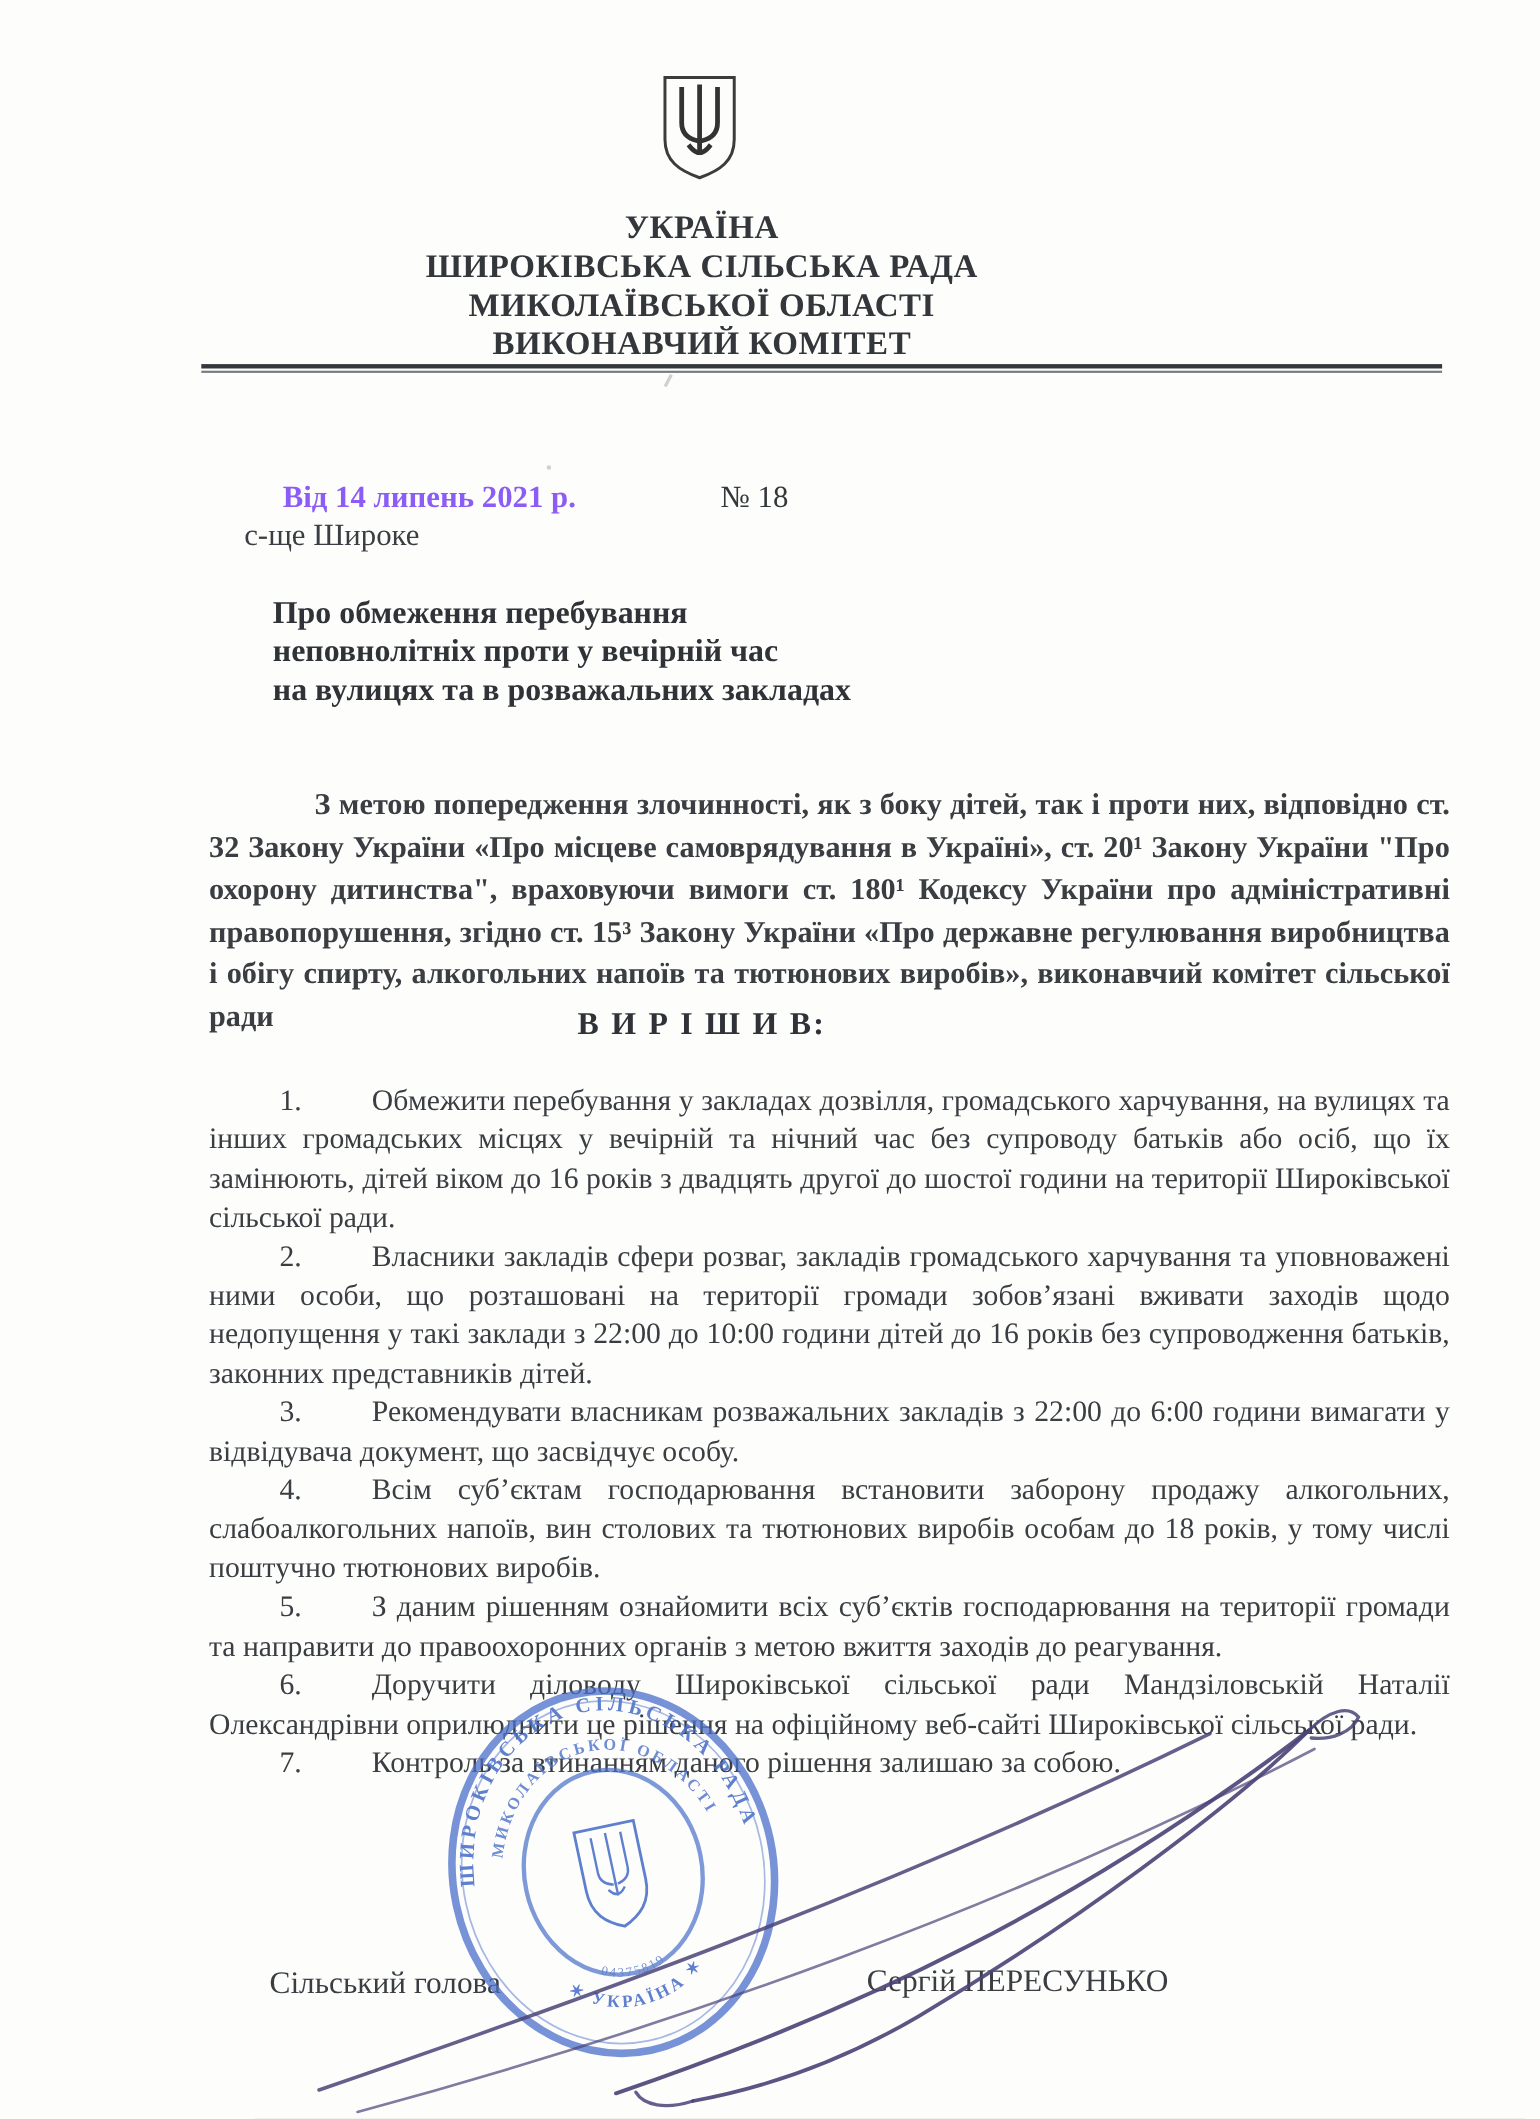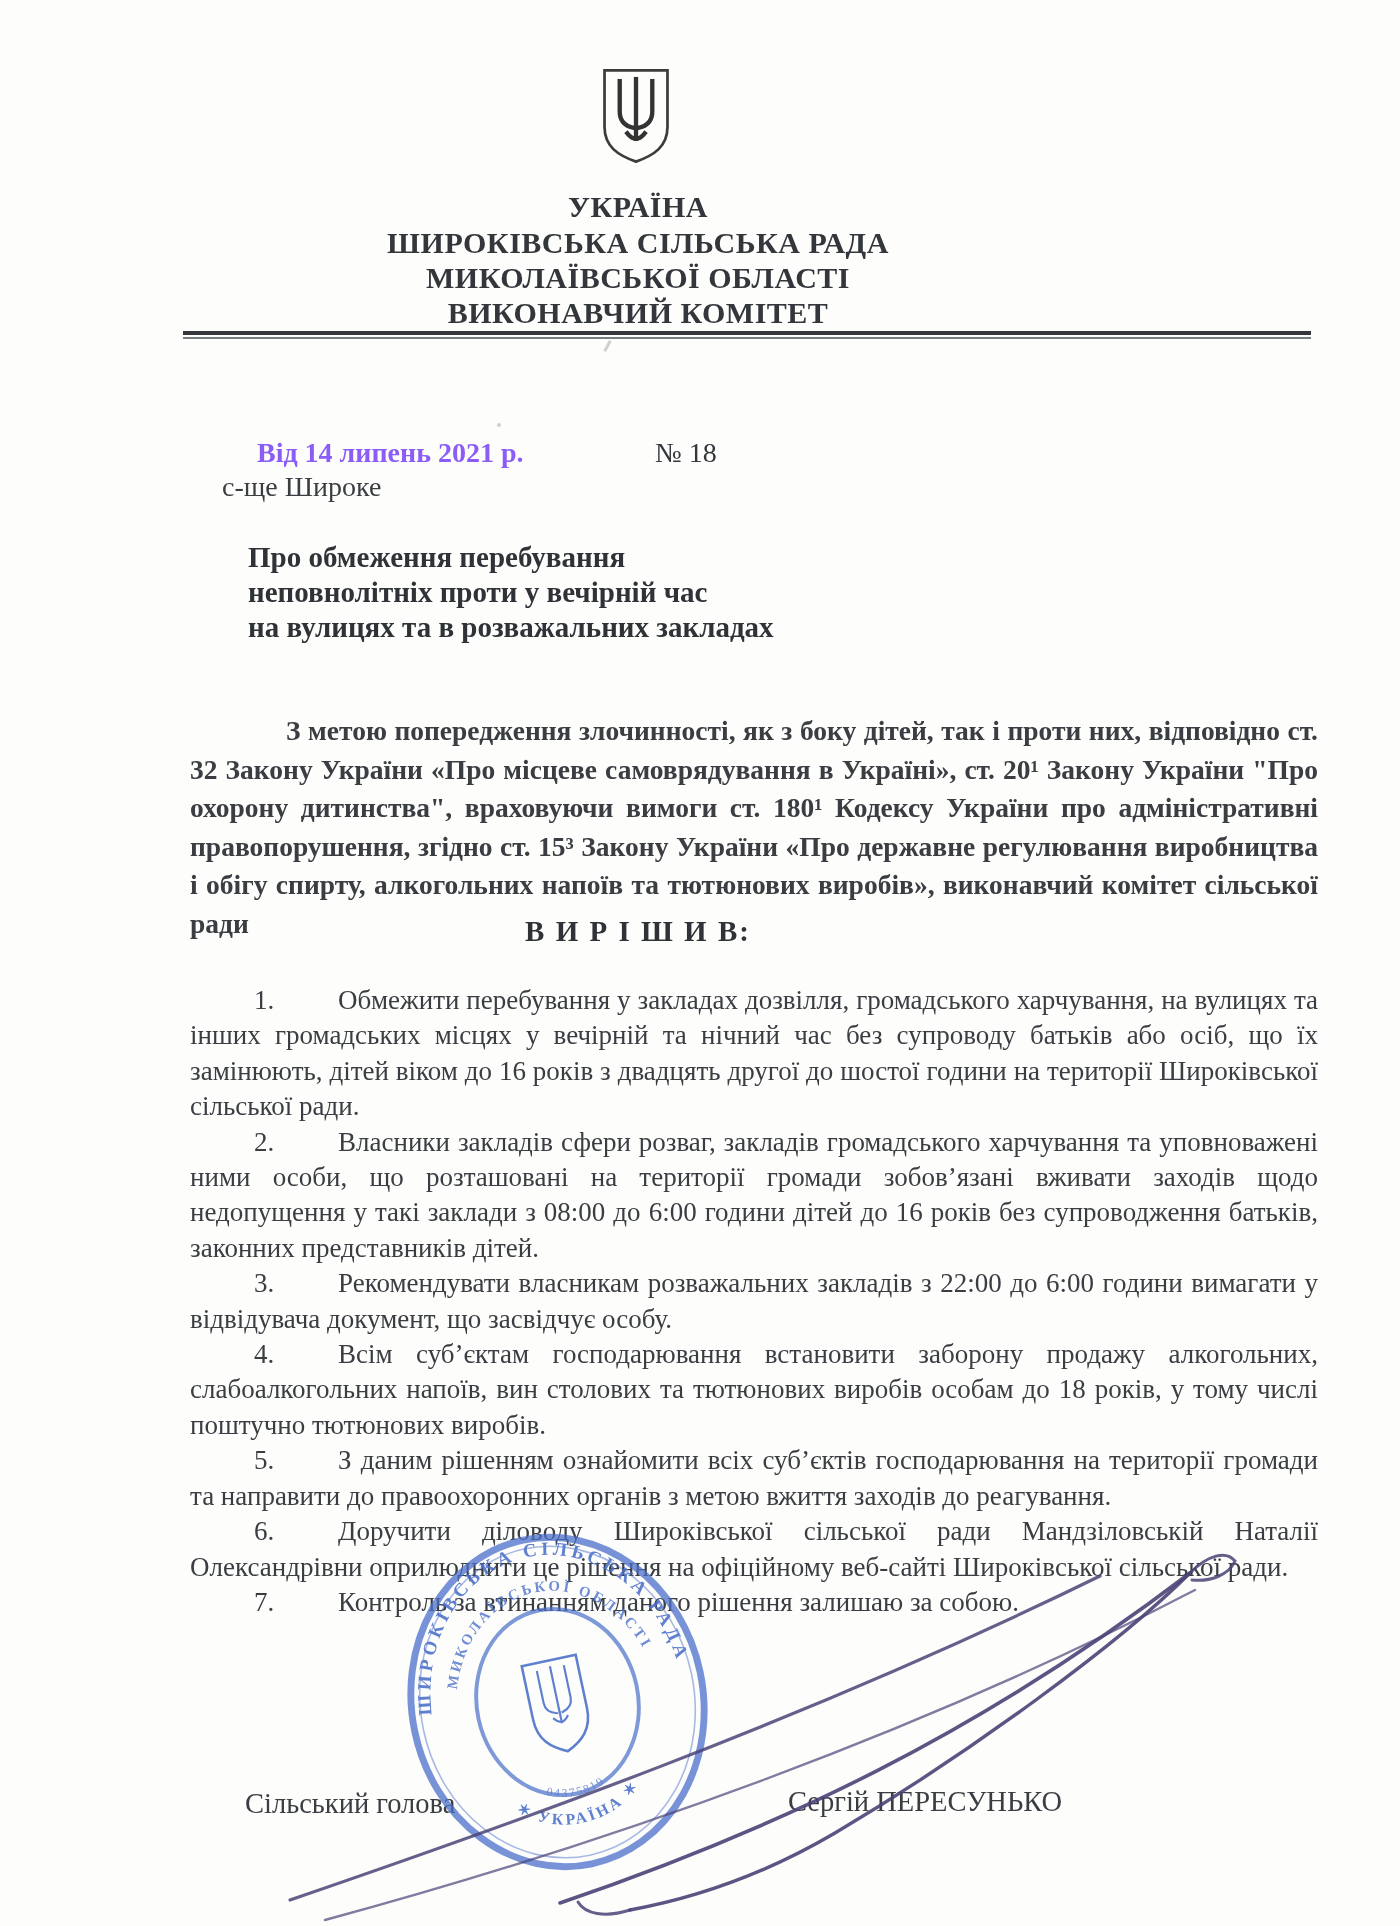--- a/index.html
+++ b/index.html
@@ -75,21 +75,21 @@
     <div>неповнолітніх проти у вечірній час</div>
     <div>на вулицях та в розважальних закладах</div>
   </div>
 
   <p class="preamble">З метою попередження злочинності, як з боку дітей, так і проти них, відповідно ст. 32 Закону України «Про місцеве самоврядування в Україні», ст. 20¹ Закону України "Про охорону дитинства", враховуючи вимоги ст. 180¹ Кодексу України про адміністративні правопорушення, згідно ст. 15³ Закону України «Про державне регулювання виробництва і обігу спирту, алкогольних напоїв та тютюнових виробів», виконавчий комітет сільської ради</p>
 
   <div class="centerwrap resolved">В И Р І Ш И В:</div>
 
   <div class="items">
     <p><span class="inum">1.</span><span>Обмежити перебування у закладах дозвілля, громадського харчування, на вулицях та інших громадських місцях у вечірній та нічний час без супроводу батьків або осіб, що їх замінюють, дітей віком до 16 років з двадцять другої до шостої години на території  Широківської сільської ради.</span></p>
-    <p><span class="inum">2.</span><span>Власники закладів сфери розваг, закладів громадського харчування та уповноважені ними особи, що розташовані на території громади зобов’язані вживати заходів щодо недопущення у такі заклади з 08:00 до 6:00 години дітей до 16 років без супроводження батьків, законних представників дітей.</span></p>
+    <p><span class="inum">2.</span><span>Власники закладів сфери розваг, закладів громадського харчування та уповноважені ними особи, що розташовані на території громади зобов’язані вживати заходів щодо недопущення у такі заклади з 22:00 до 10:00 години дітей до 16 років без супроводження батьків, законних представників дітей.</span></p>
     <p><span class="inum">3.</span><span>Рекомендувати власникам розважальних закладів з 22:00 до 6:00 години вимагати у відвідувача документ, що засвідчує особу.</span></p>
     <p><span class="inum">4.</span><span>Всім суб’єктам господарювання встановити заборону продажу алкогольних, слабоалкогольних напоїв, вин столових та тютюнових виробів особам до 18 років, у тому числі поштучно тютюнових виробів.</span></p>
     <p><span class="inum">5.</span><span>З даним рішенням ознайомити всіх суб’єктів господарювання на території громади та направити до правоохоронних органів з метою вжиття заходів до реагування.</span></p>
     <p><span class="inum">6.</span><span>Доручити діловоду Широківської сільської ради Мандзіловській Наталії Олександрівни оприлюднити це рішення на офіційному веб-сайті Широківської сільської ради.</span></p>
     <p><span class="inum">7.</span><span>Контроль за втинанням даного рішення залишаю за собою.</span></p>
   </div>
 
   <span class="sig-title">Сільський голова</span>
   <span class="sig-name">Сергій ПЕРЕСУНЬКО</span>
 

